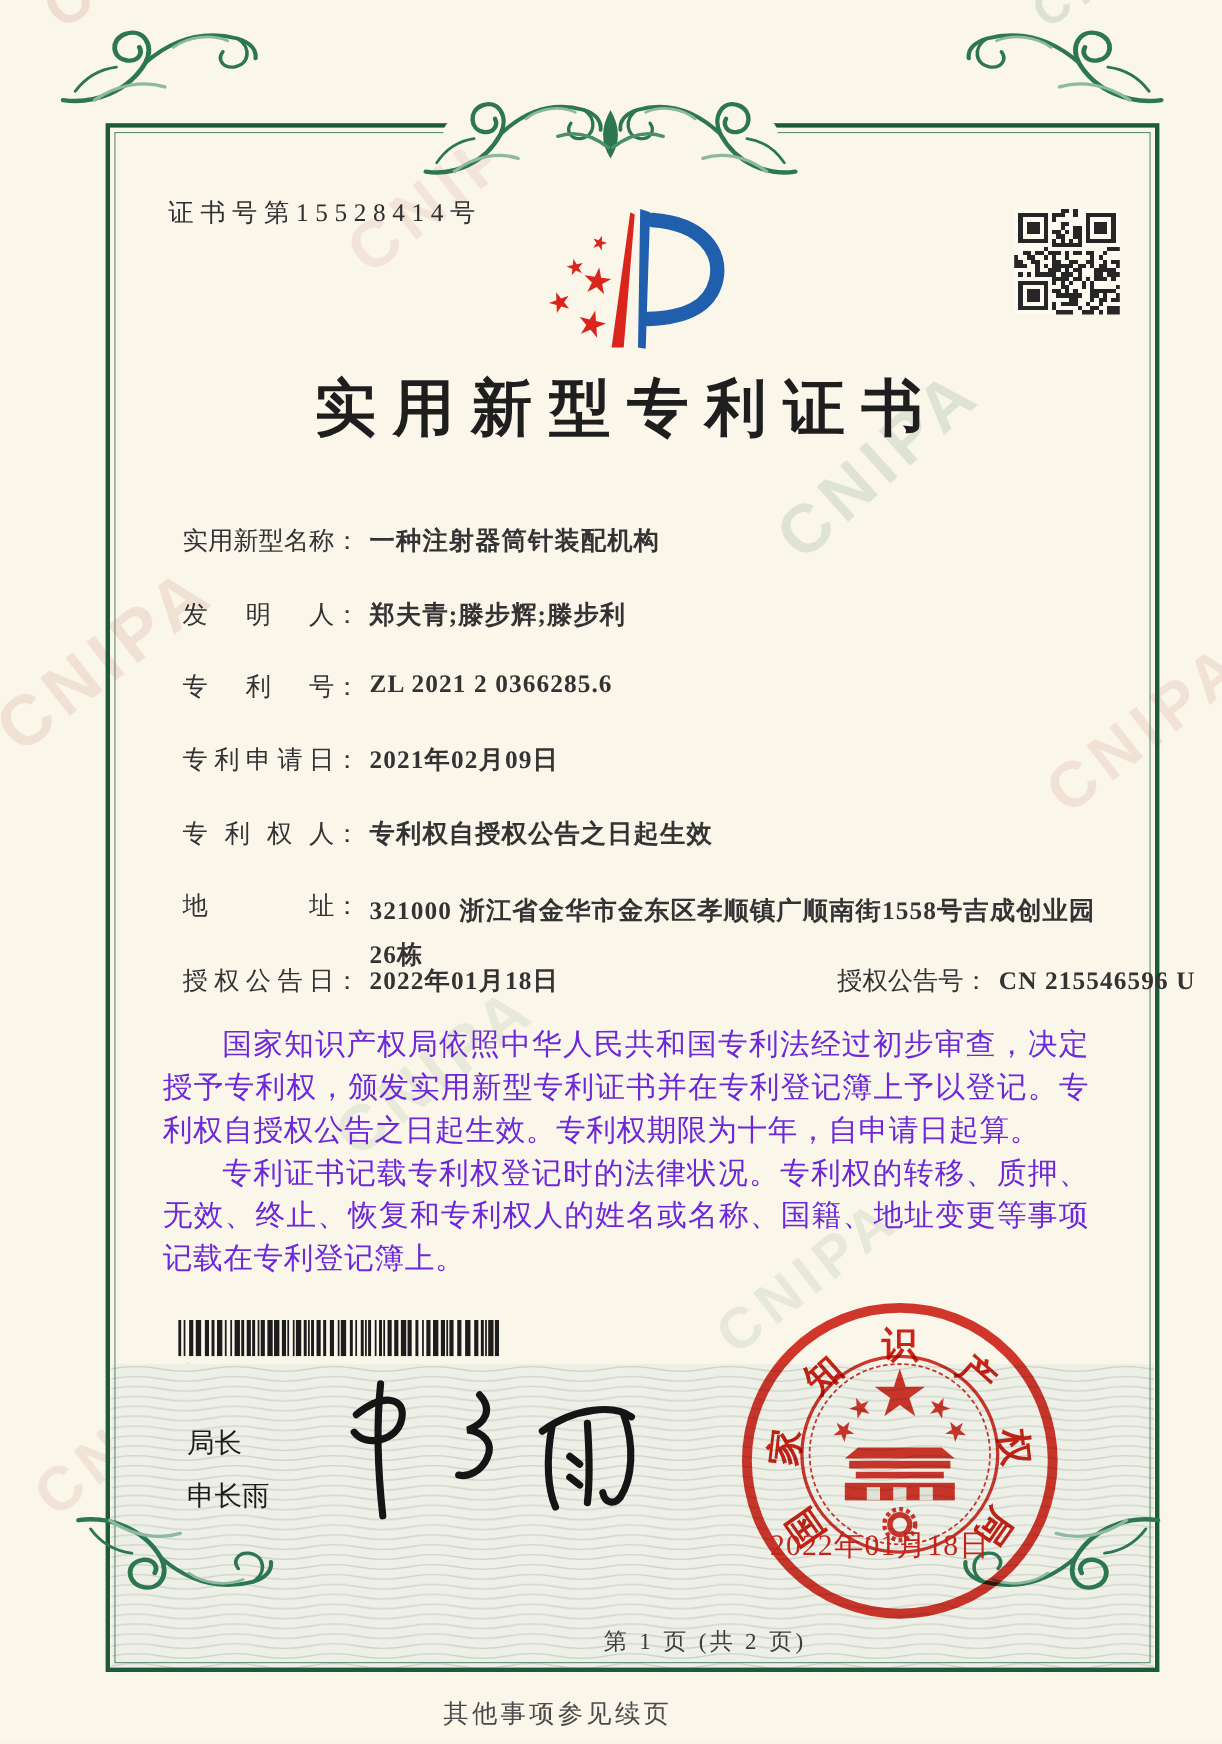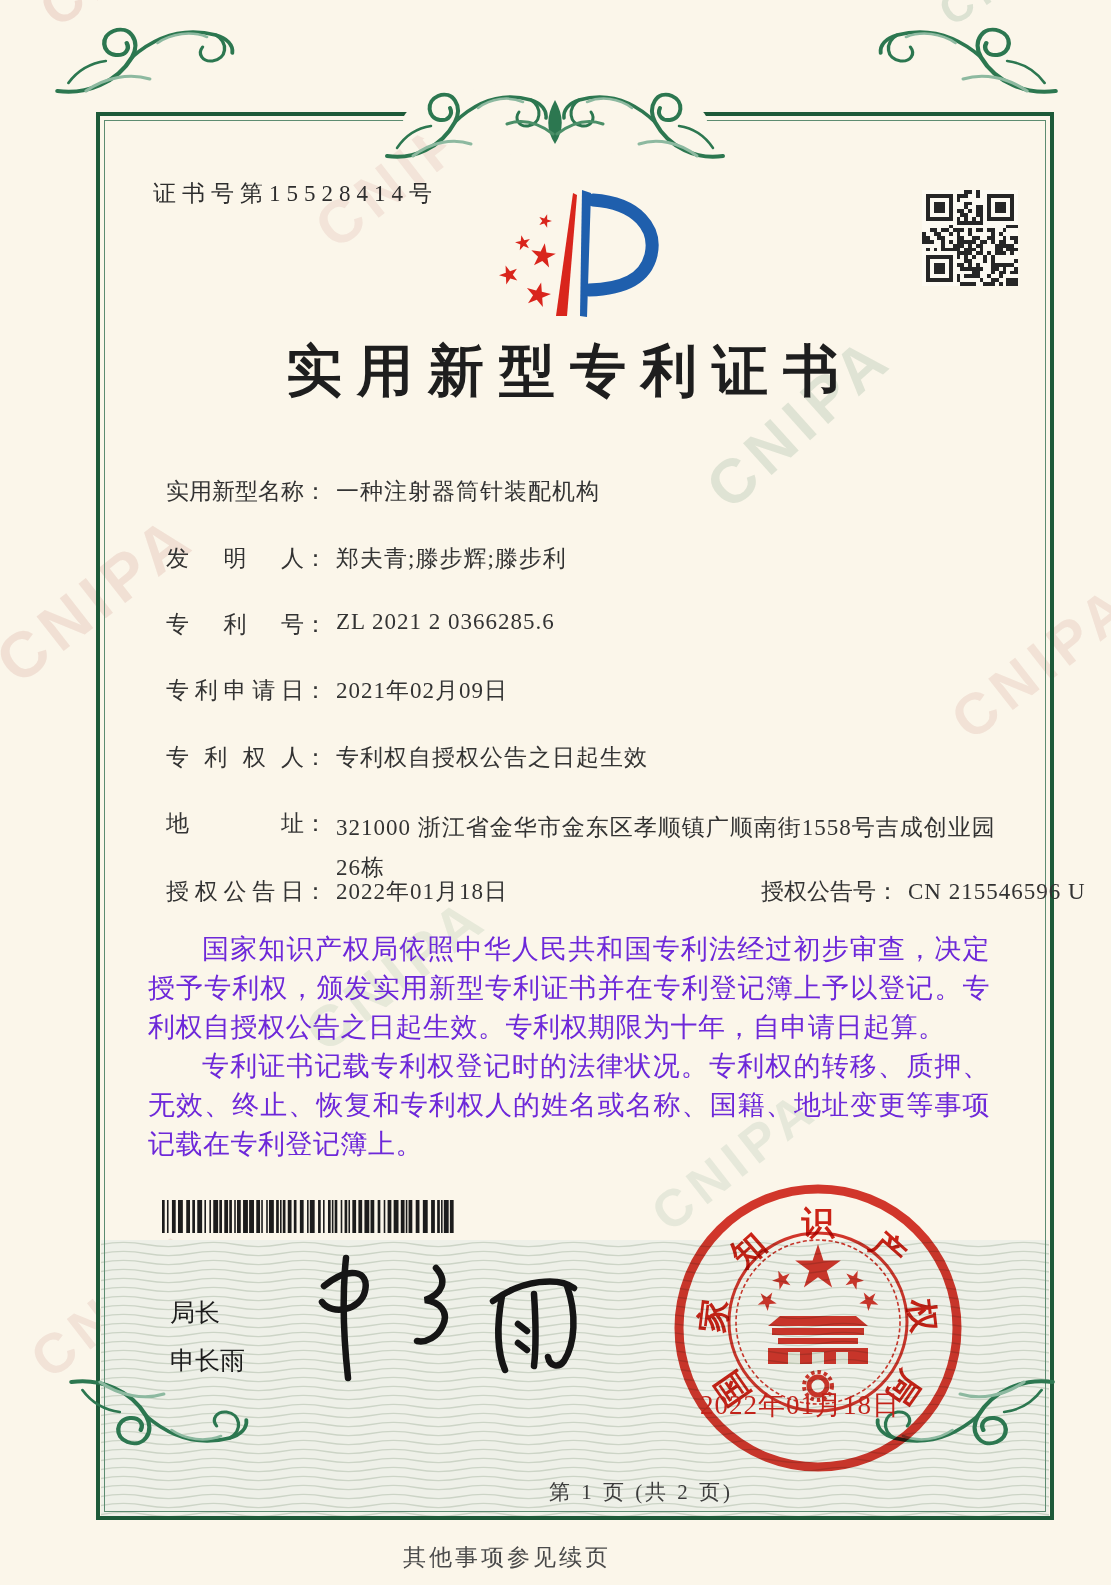--- a/index.html
+++ b/index.html
@@ -23,21 +23,21 @@
 
   #logo{position:absolute;left:470px;top:173px;}
   #qr{position:absolute;left:922px;top:190px;width:96px;height:96px;}
 
   #title{position:absolute;left:100px;top:334px;width:940px;text-align:center;
          font-size:56px;font-weight:bold;letter-spacing:15px;color:#1e1e1e;}
 
   .field-row{position:absolute;left:166px;font-size:23px;color:#333;white-space:nowrap;}
   .jlabel{display:inline-flex;justify-content:space-between;width:138px;vertical-align:top;}
   .colon{vertical-align:top;}
-  .field-value{margin-left:9px;letter-spacing:1px;}
+  .field-value{margin-left:9px;letter-spacing:1px;font-weight:bold;}
   .addr .field-value{display:inline-block;white-space:normal;width:676px;line-height:40px;vertical-align:top;}
   #grant-row2{position:absolute;left:595px;top:0;text-align:center;}
 
   #paras{position:absolute;left:148px;top:930px;width:842px;font-size:27px;line-height:39px;
          color:#6d28d9;text-align:justify;}
   #paras p{margin:0;text-indent:2em;letter-spacing:0.5px;}
 
   #barcode{position:absolute;left:162px;top:1200px;width:298px;height:33px;}
 
   #officer{position:absolute;left:170px;top:1288px;font-family:Liberation Sans, sans-serif;

